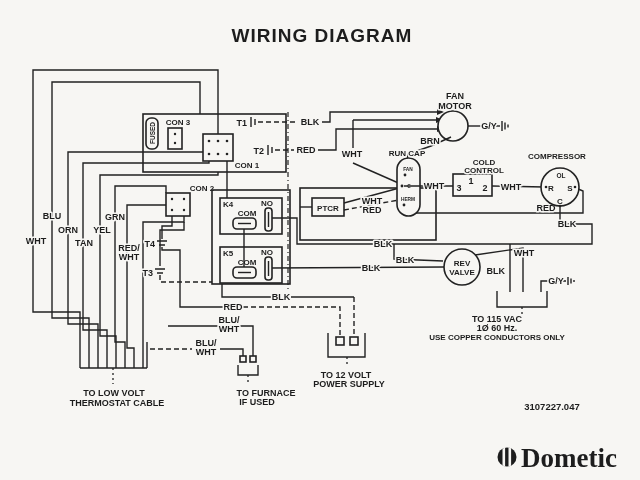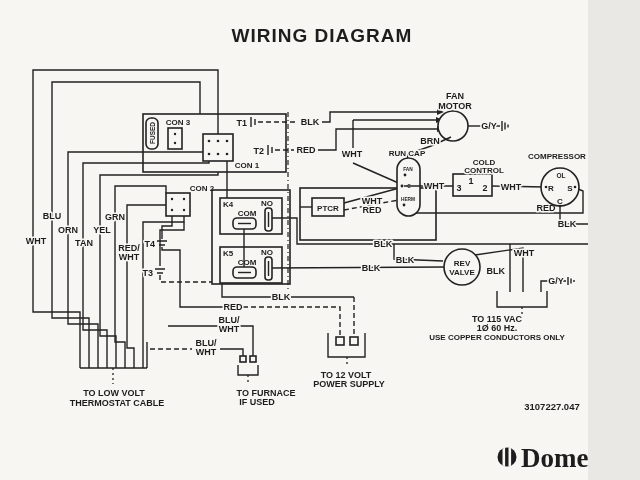--- a/index.html
+++ b/index.html
@@ -1,16 +1,16 @@
 <!DOCTYPE html>
 <html><head>
 <meta charset="utf-8">
 <style>
   html,body{margin:0;padding:0;background:#e9e8e4;}
-  .page{position:relative;width:588px;height:480px;background:#f7f6f3;overflow:hidden;
+  .page{position:relative;width:640px;height:480px;background:#f7f6f3;overflow:hidden;
         font-family:"Liberation Sans",sans-serif;}
   svg{position:absolute;left:0;top:0;}
   svg text{fill:#1d1d1d;font-family:"Liberation Sans",sans-serif;font-weight:bold;
            paint-order:stroke;stroke:#f7f6f3;stroke-width:3px;stroke-linejoin:round;}
   svg text.nohalo{stroke-width:0;}
   .wire{fill:none;stroke:#222;stroke-width:1.4;}
   .wire-d{fill:none;stroke:#222;stroke-width:1.4;stroke-dasharray:5 3;}
   .wire-dot{fill:none;stroke:#222;stroke-width:1.3;stroke-dasharray:2 3;}
   .box{fill:none;stroke:#222;stroke-width:1.6;}
   .boxw{fill:#f7f6f3;stroke:#222;stroke-width:1.6;}

